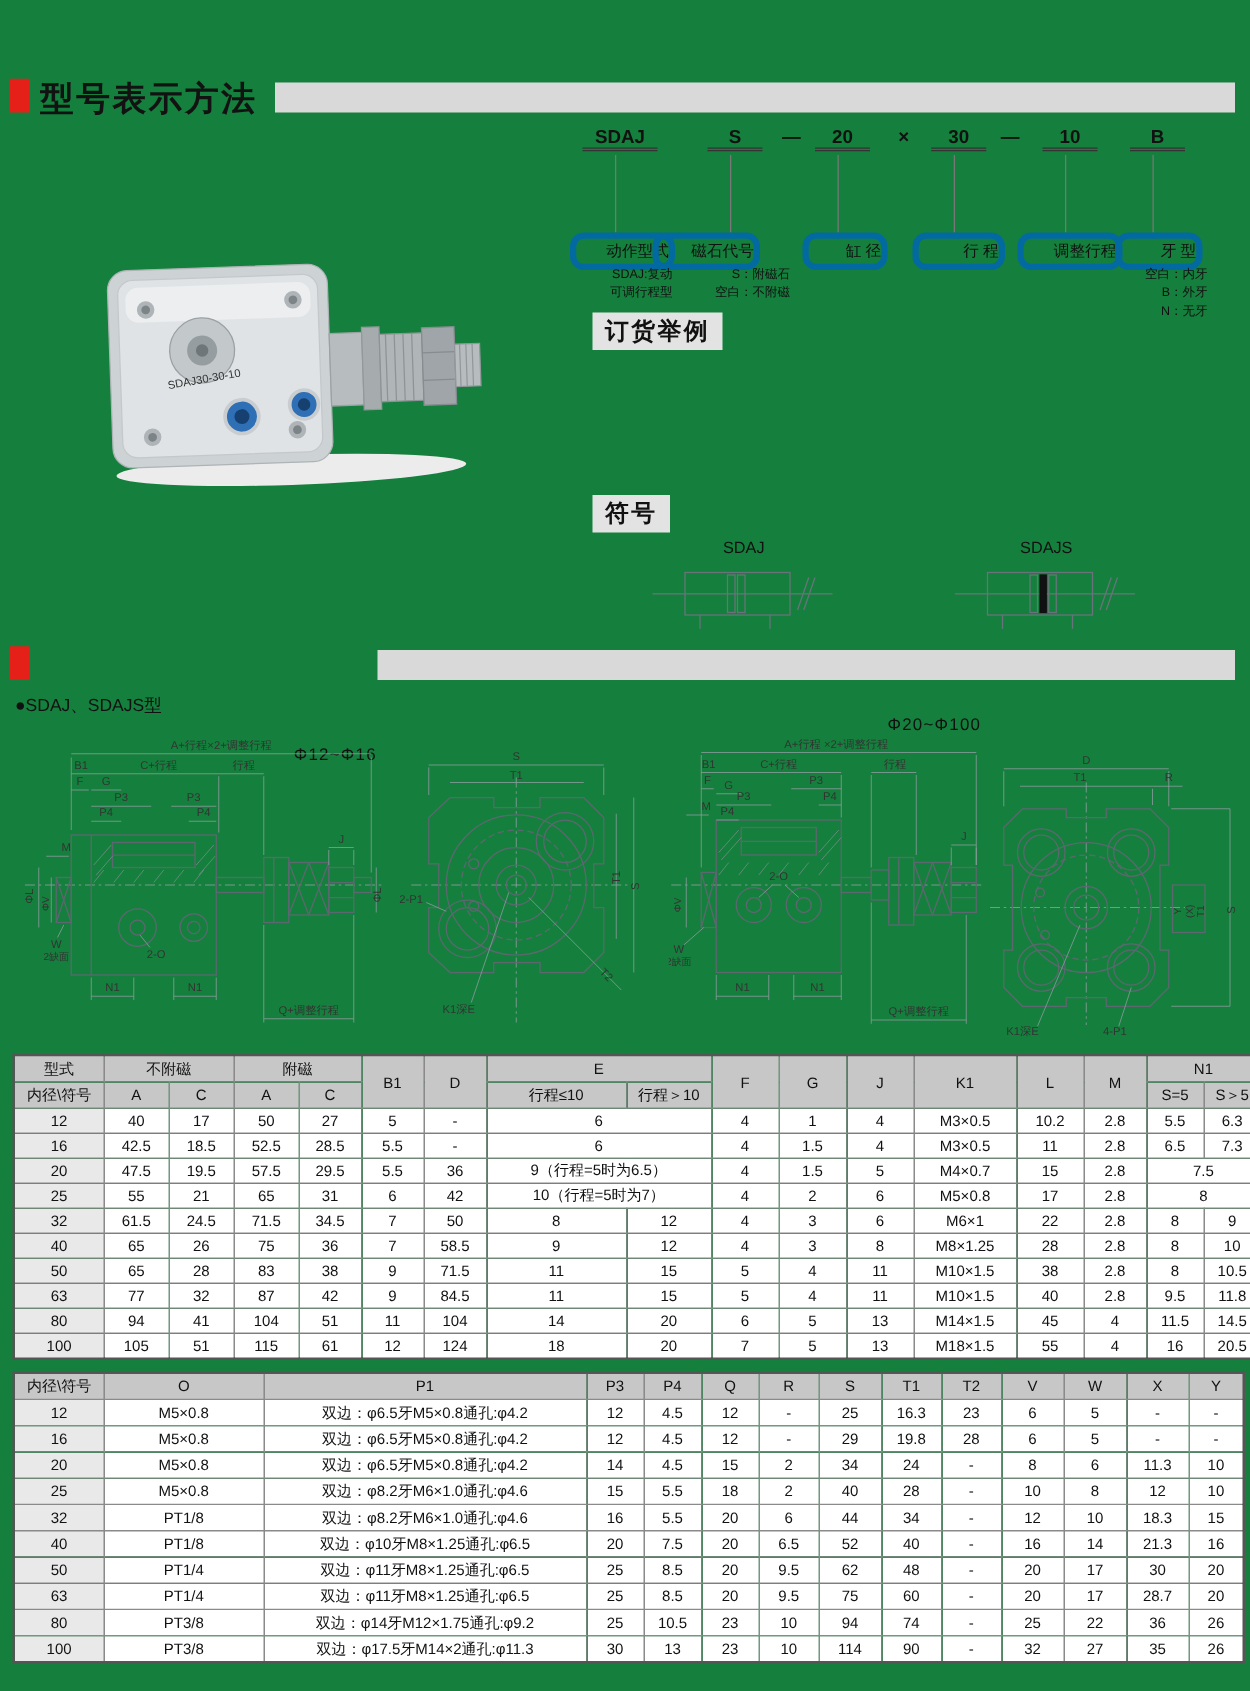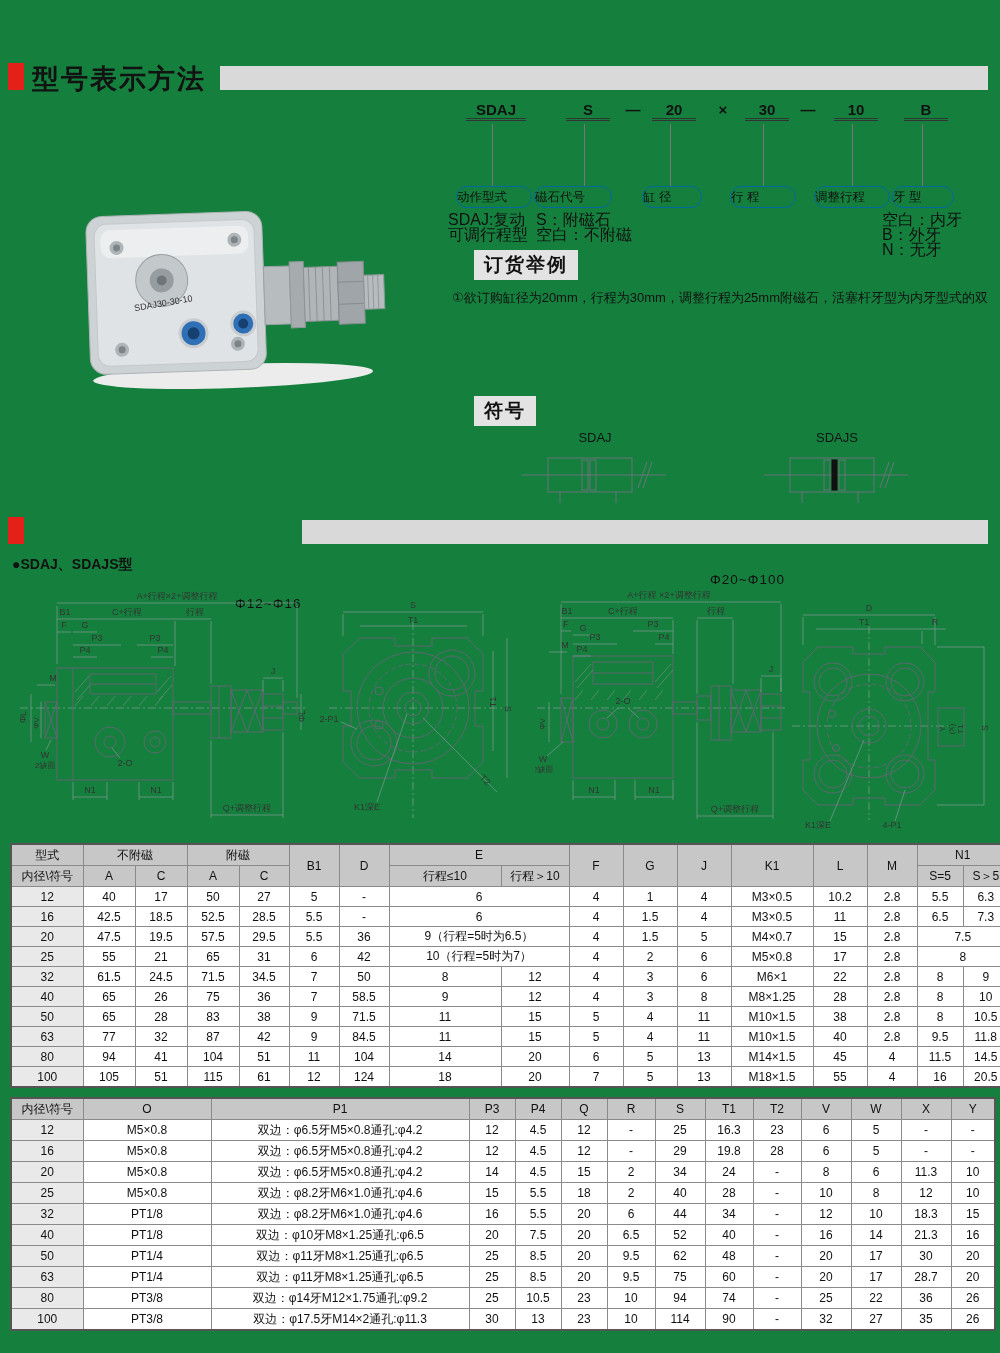--- a/index.html
+++ b/index.html
@@ -7,28 +7,28 @@
   .page{position:relative;width:1000px;height:1353px;margin:0 auto;background:#15803d;overflow:hidden}
   .abs{position:absolute}
   
   .red-sq{width:16px;height:27px;background:#e52018}
   .sec-title{font-size:27px;font-weight:bold;letter-spacing:2px;color:#121212;white-space:nowrap}
   .gray-bar{height:24px;background:#d9d9d9}
   
   .code{font-size:15px;font-weight:bold;text-align:center;border-bottom:3px double #333;padding:0 5px;white-space:nowrap}
   .code-plain{font-size:15px;font-weight:bold;text-align:center;white-space:nowrap}
   .vline{width:1px;background:#777}
-  .bubble{border:1px solid #0369a1;border-radius:11px;font-size:12.5px;text-align:left;height:20px;line-height:20px;white-space:nowrap}
-  .note{font-size:16px;line-height:15px;text-align:left;white-space:nowrap}
+  .bubble{border:5px solid #0369a1;border-radius:11px;font-size:12.5px;text-align:right;height:20px;line-height:20px;white-space:nowrap}
+  .note{font-size:10px;line-height:15px;text-align:right;white-space:nowrap}
   
   .mini-title{display:inline-block;background:#e3e3e3;padding:2px 10px;font-size:19px;font-weight:bold;letter-spacing:2px}
   .order-line{font-size:13px;line-height:19.5px;white-space:nowrap}
   .indent{padding-left:14px}
   .sym-label{font-size:13px;text-align:center}
-  .subtype{font-size:14px;font-weight:bold}
+  .subtype{font-size:14px;font-weight:normal}
   .range{font-size:13.5px;letter-spacing:1px}
   
   table{border-collapse:collapse;table-layout:fixed;width:980px;border:2px solid #555}
   th,td{border:1px solid #8a8a8a;text-align:center;padding:0 1px;overflow:hidden;white-space:nowrap;font-size:12px;font-weight:normal}
   th{background:#c7c7c7;height:20px}
   td{height:19px;background:#fff}
   td.b{background:#e9e9e9}
   .t2 td{height:20px}
   
   svg text{font-family:"Liberation Sans","DejaVu Sans",sans-serif;font-size:9px;fill:#333}
@@ -55,21 +55,21 @@
     <div class="abs code" style="left:904px;top:101px;width:34px">B</div>
 
     <div class="abs vline" style="left:492px;top:124px;height:62px"></div>
     <div class="abs vline" style="left:584px;top:124px;height:62px"></div>
     <div class="abs vline" style="left:670px;top:124px;height:62px"></div>
     <div class="abs vline" style="left:763px;top:124px;height:62px"></div>
     <div class="abs vline" style="left:852px;top:124px;height:62px"></div>
     <div class="abs vline" style="left:922px;top:124px;height:62px"></div>
 
     <div class="abs bubble" style="left:456px;top:186px;width:74px">动作型式</div>
-    <div class="abs bubble" style="left:534px;top:186px;width:76px">磁石代号</div>
+    <div class="abs bubble" style="left:522px;top:186px;width:76px">磁石代号</div>
     <div class="abs bubble" style="left:642px;top:186px;width:58px">缸 径</div>
     <div class="abs bubble" style="left:730px;top:186px;width:64px">行 程</div>
     <div class="abs bubble" style="left:814px;top:186px;width:74px">调整行程</div>
     <div class="abs bubble" style="left:892px;top:186px;width:60px">牙 型</div>
 
     <div class="abs note" style="left:448px;top:212px;width:90px">
       <div>SDAJ:复动</div>
       <div>可调行程型</div>
     </div>
     <div class="abs note" style="left:536px;top:212px;width:96px">
@@ -120,21 +120,20 @@
       <rect x="294" y="104" width="20" height="34" fill="#b7bcbf" stroke="#92989b"></rect>
       <line x1="298" y1="104" x2="298" y2="138" stroke="#92989b"></line>
         <line x1="303" y1="104" x2="303" y2="138" stroke="#92989b"></line>
         <line x1="308" y1="104" x2="308" y2="138" stroke="#92989b"></line>
     </g>
   </svg>
 
   <div class="abs" style="left:452px;top:250px;width:548px">
     <div class="mini-title" style="margin-left:22px">订货举例</div>
     <div style="height:8px"></div>
-    <div class="order-line">①欲订购缸径为20mm，行程为30mm，调整行程为25mm附磁石，活塞杆牙型为内牙型式的双</div>
   </div>
 
   <div class="abs" style="left:452px;top:396px">
     <div class="mini-title" style="margin-left:22px">符号</div>
   </div>
   <div class="abs sym-label" style="left:520px;top:430px;width:150px">SDAJ</div>
   <div class="abs sym-label" style="left:762px;top:430px;width:150px">SDAJS</div>
   <svg class="abs" style="left:520px;top:446px" width="150" height="58" viewBox="0 0 150 58">
     <g stroke="#6a737c" fill="none" stroke-width="1">
       <line x1="2" y1="29" x2="146" y2="29"></line>

